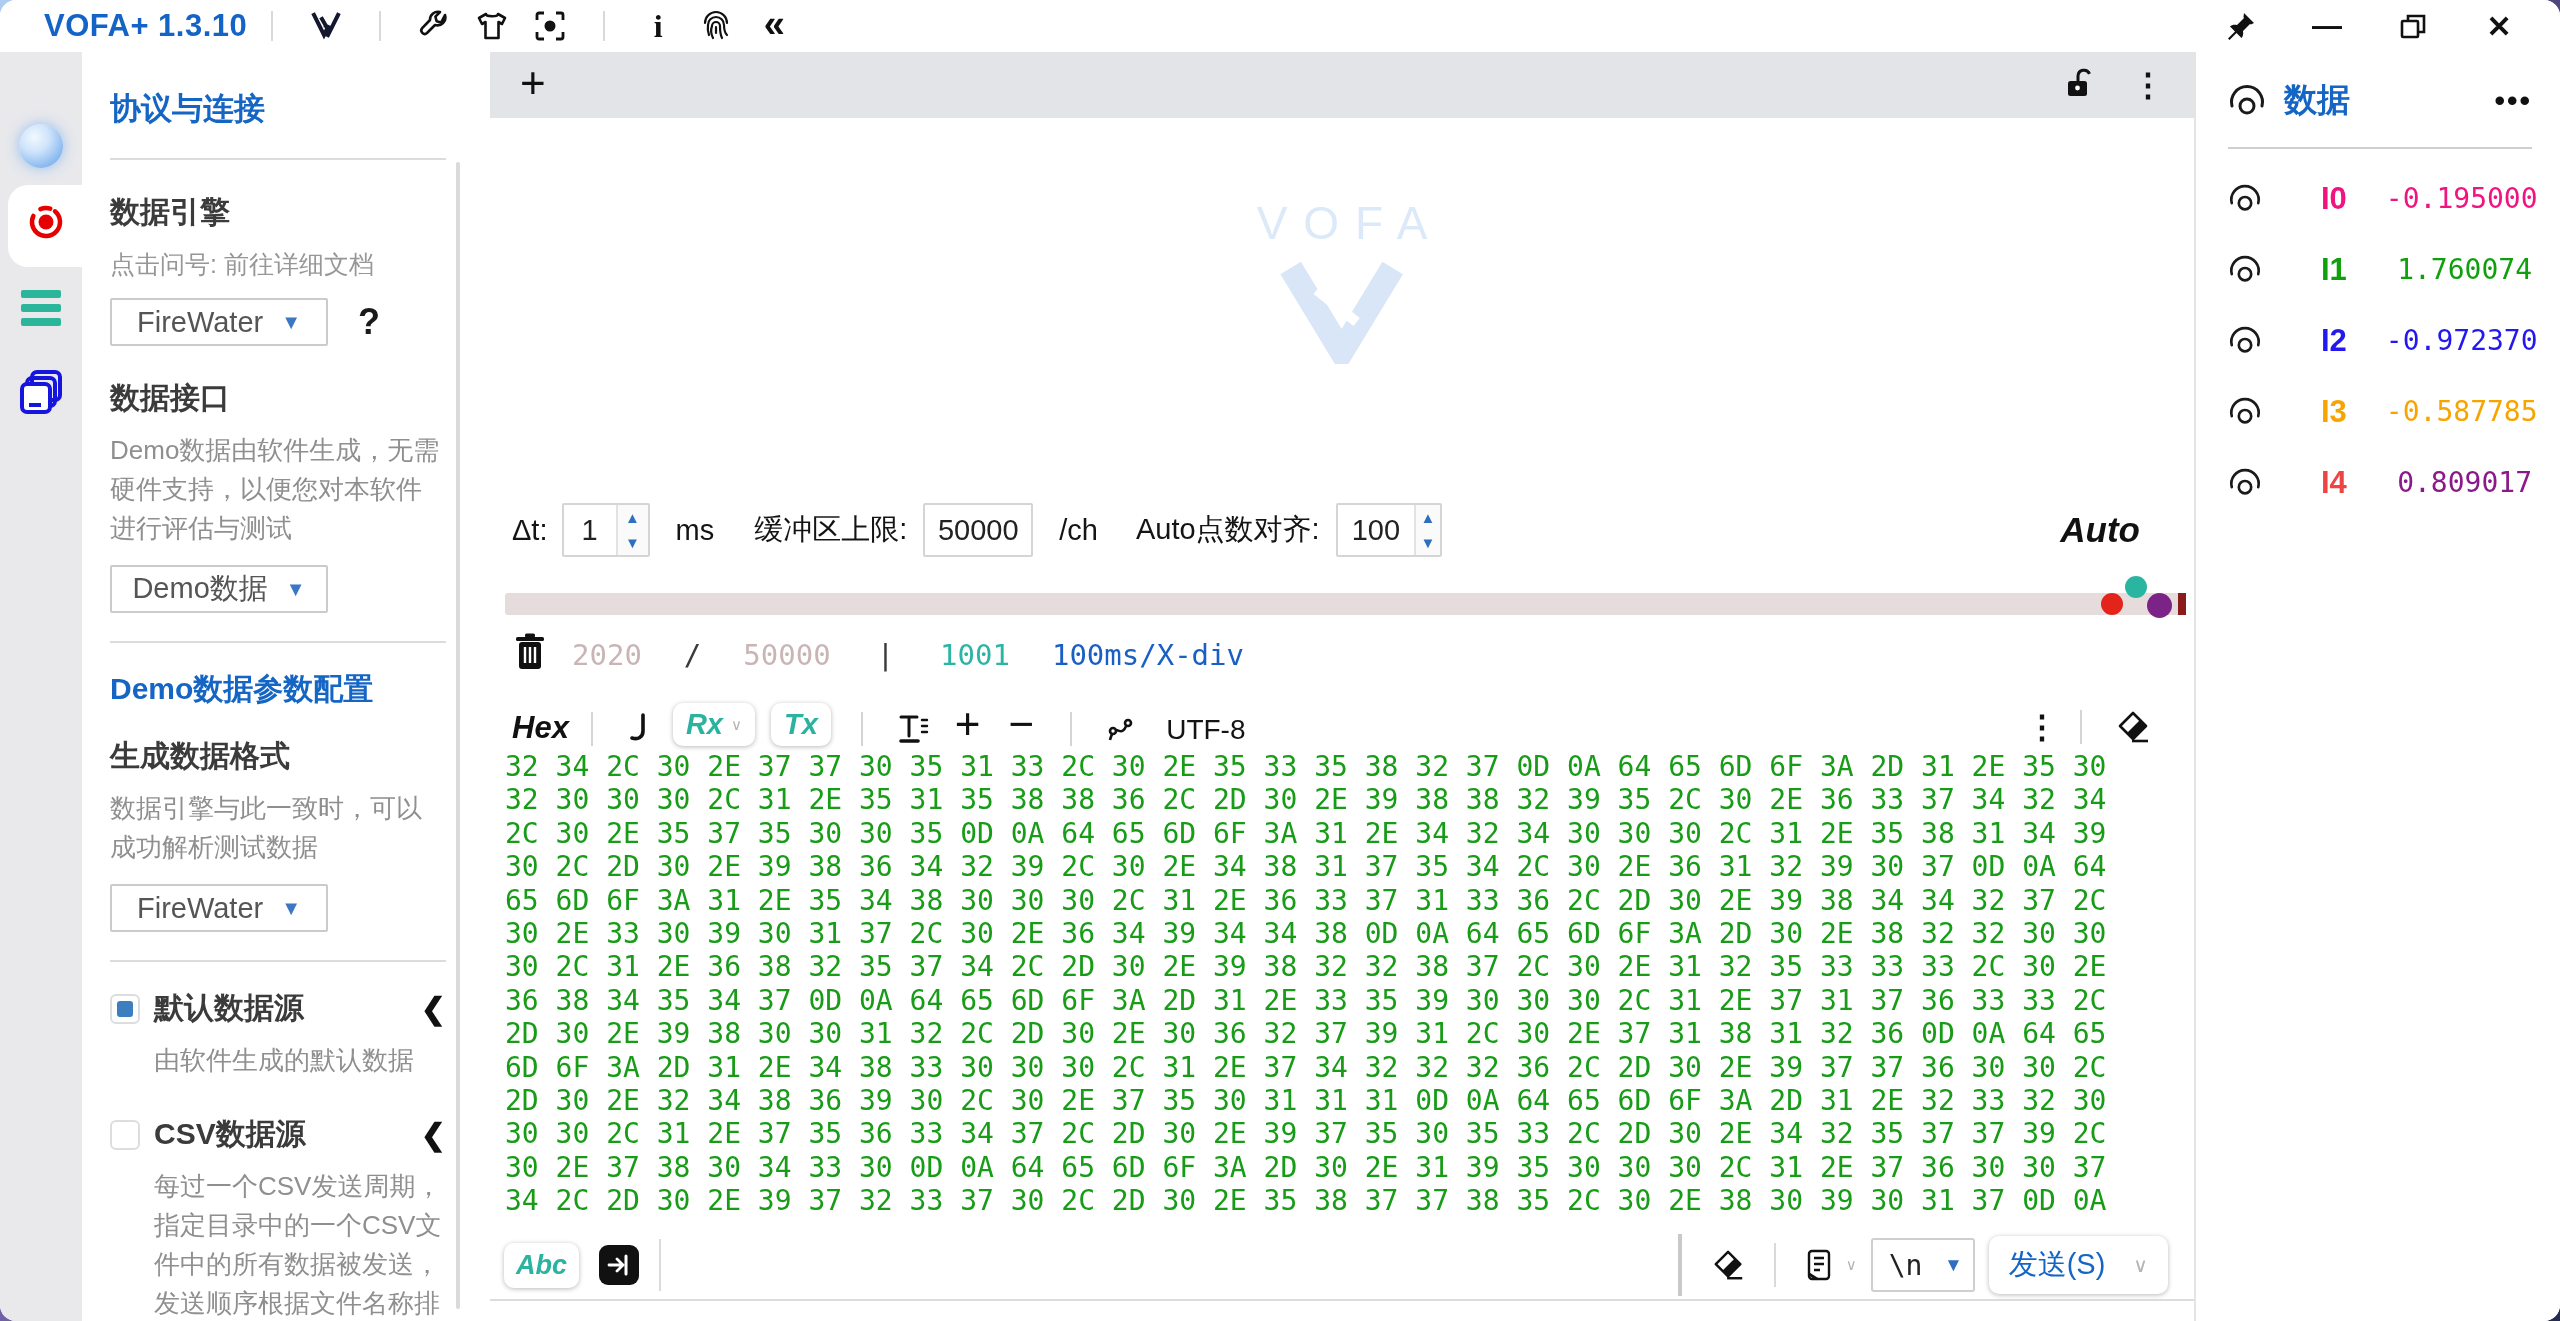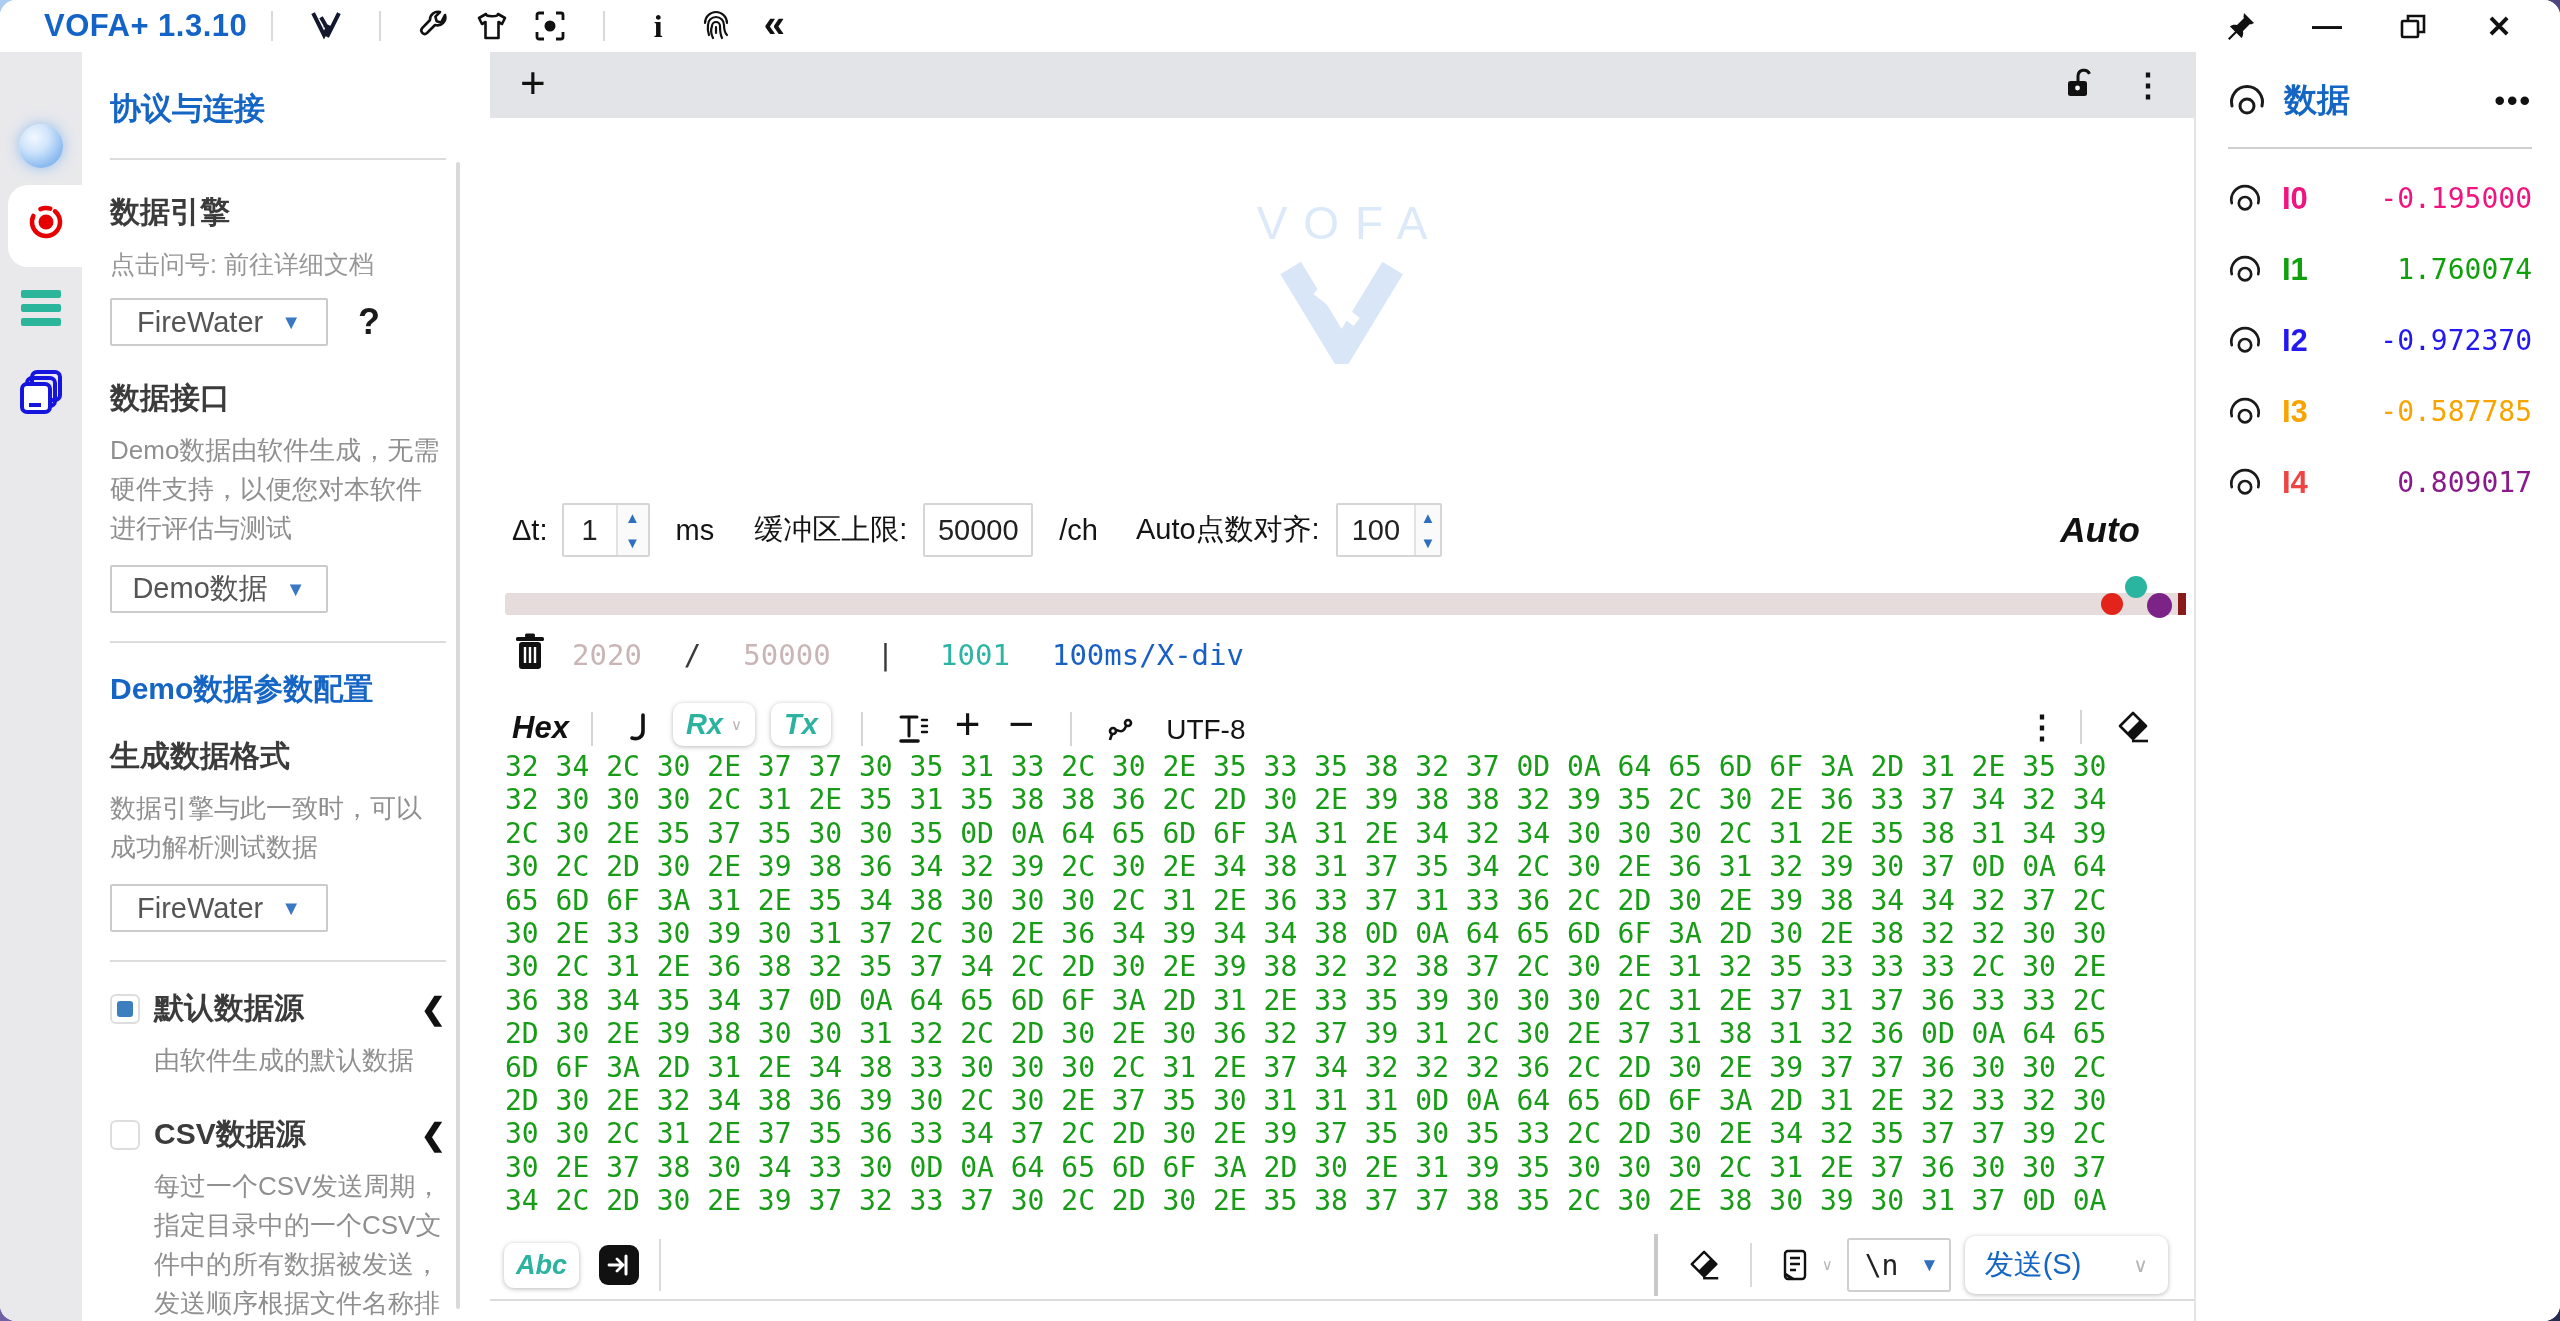--- a/index.html
+++ b/index.html
@@ -113,32 +113,32 @@
   .sendbar{position:absolute;left:0;right:0;bottom:20px;height:70px;display:flex;align-items:center;padding-left:14px;box-sizing:border-box;border-bottom:2px solid #dcdcdc;}
   .abc-chip{background:#fff;border-radius:10px;box-shadow:0 1px 5px rgba(0,0,0,.28);padding:7px 12px;color:#2bb3a0;font-size:27px;font-weight:bold;font-style:italic;margin-right:20px;}
   .send-into{width:40px;height:40px;background:#111;border-radius:9px;display:flex;align-items:center;justify-content:center;}
   .sb-sep{width:2px;height:52px;background:#dadada;margin:0 20px;}
   .sb-input{flex:1;height:54px;}
   .sb-group-div{width:4px;height:62px;background:#c9c9c9;margin-right:18px;}
   .sb-sep2{width:2px;height:44px;background:#dadada;margin:0 16px;}
   .nl-box{width:104px;height:54px;border:2px solid #cfcfcf;border-radius:3px;display:flex;align-items:center;box-sizing:border-box;margin:0 14px;background:#fff;}
   .nl-text{font-size:28px;color:#222;margin-left:16px;font-family:"DejaVu Sans Mono",monospace;}
   .nl-arrow{color:#2e6fc0;font-size:19px;margin-left:auto;margin-right:10px;}
-  .send-chip{background:#fff;border-radius:10px;box-shadow:0 1px 5px rgba(0,0,0,.28);display:flex;align-items:center;padding:9px 20px;margin-right:26px;gap:24px;}
+  .send-chip{background:#fff;border-radius:10px;box-shadow:0 1px 5px rgba(0,0,0,.28);display:flex;align-items:center;padding:9px 20px;margin-right:26px;}
   .send-text{color:#1565c4;font-size:29px;}
   .send-chev{color:#b5b5b5;font-size:20px;margin-left:28px;}
 
   
   .right-panel{position:absolute;top:52px;left:2198px;right:0;bottom:0;background:#fff;box-sizing:border-box;padding:26px 28px 0 30px;}
   .rp-header{display:flex;align-items:center;}
   .rp-title{color:#1565c4;font-size:33px;font-weight:bold;margin-left:18px;}
   .rp-dots{margin-left:auto;font-size:30px;font-weight:bold;color:#111;letter-spacing:2px;}
   .rp-divider{height:2px;background:#cfcfcf;margin-top:24px;}
   .channel-list{margin-top:14px;}
-  .ch-row{display:flex;align-items:center;height:71px;}
+  .ch-row{display:flex;align-items:center;height:71px;gap:39px;}
   .ch-name{font-size:31px;font-weight:bold;margin-left:20px;}
   .ch-value{margin-left:auto;font-family:"DejaVu Sans Mono",monospace;font-size:28px;}
 </style>
 </head>
 <body>
 
 <div class="window">
 
   <div class="titlebar">
     <span class="app-title">VOFA+ 1.3.10</span>

